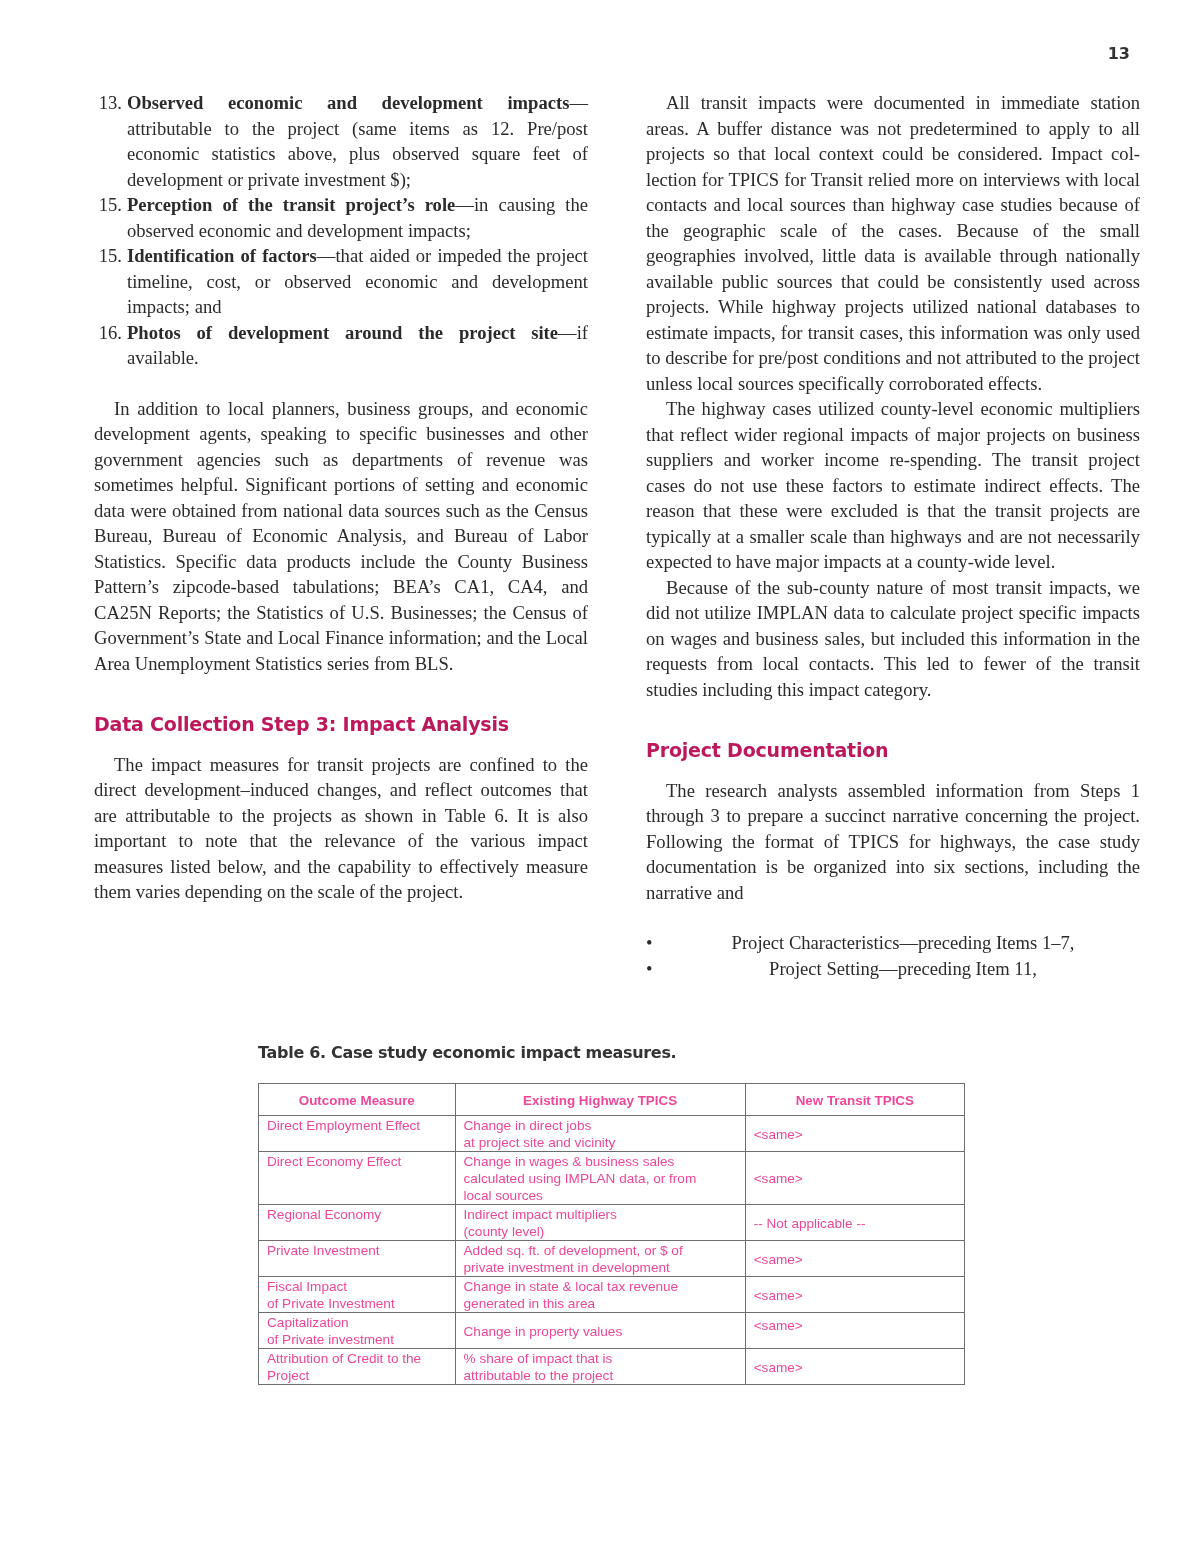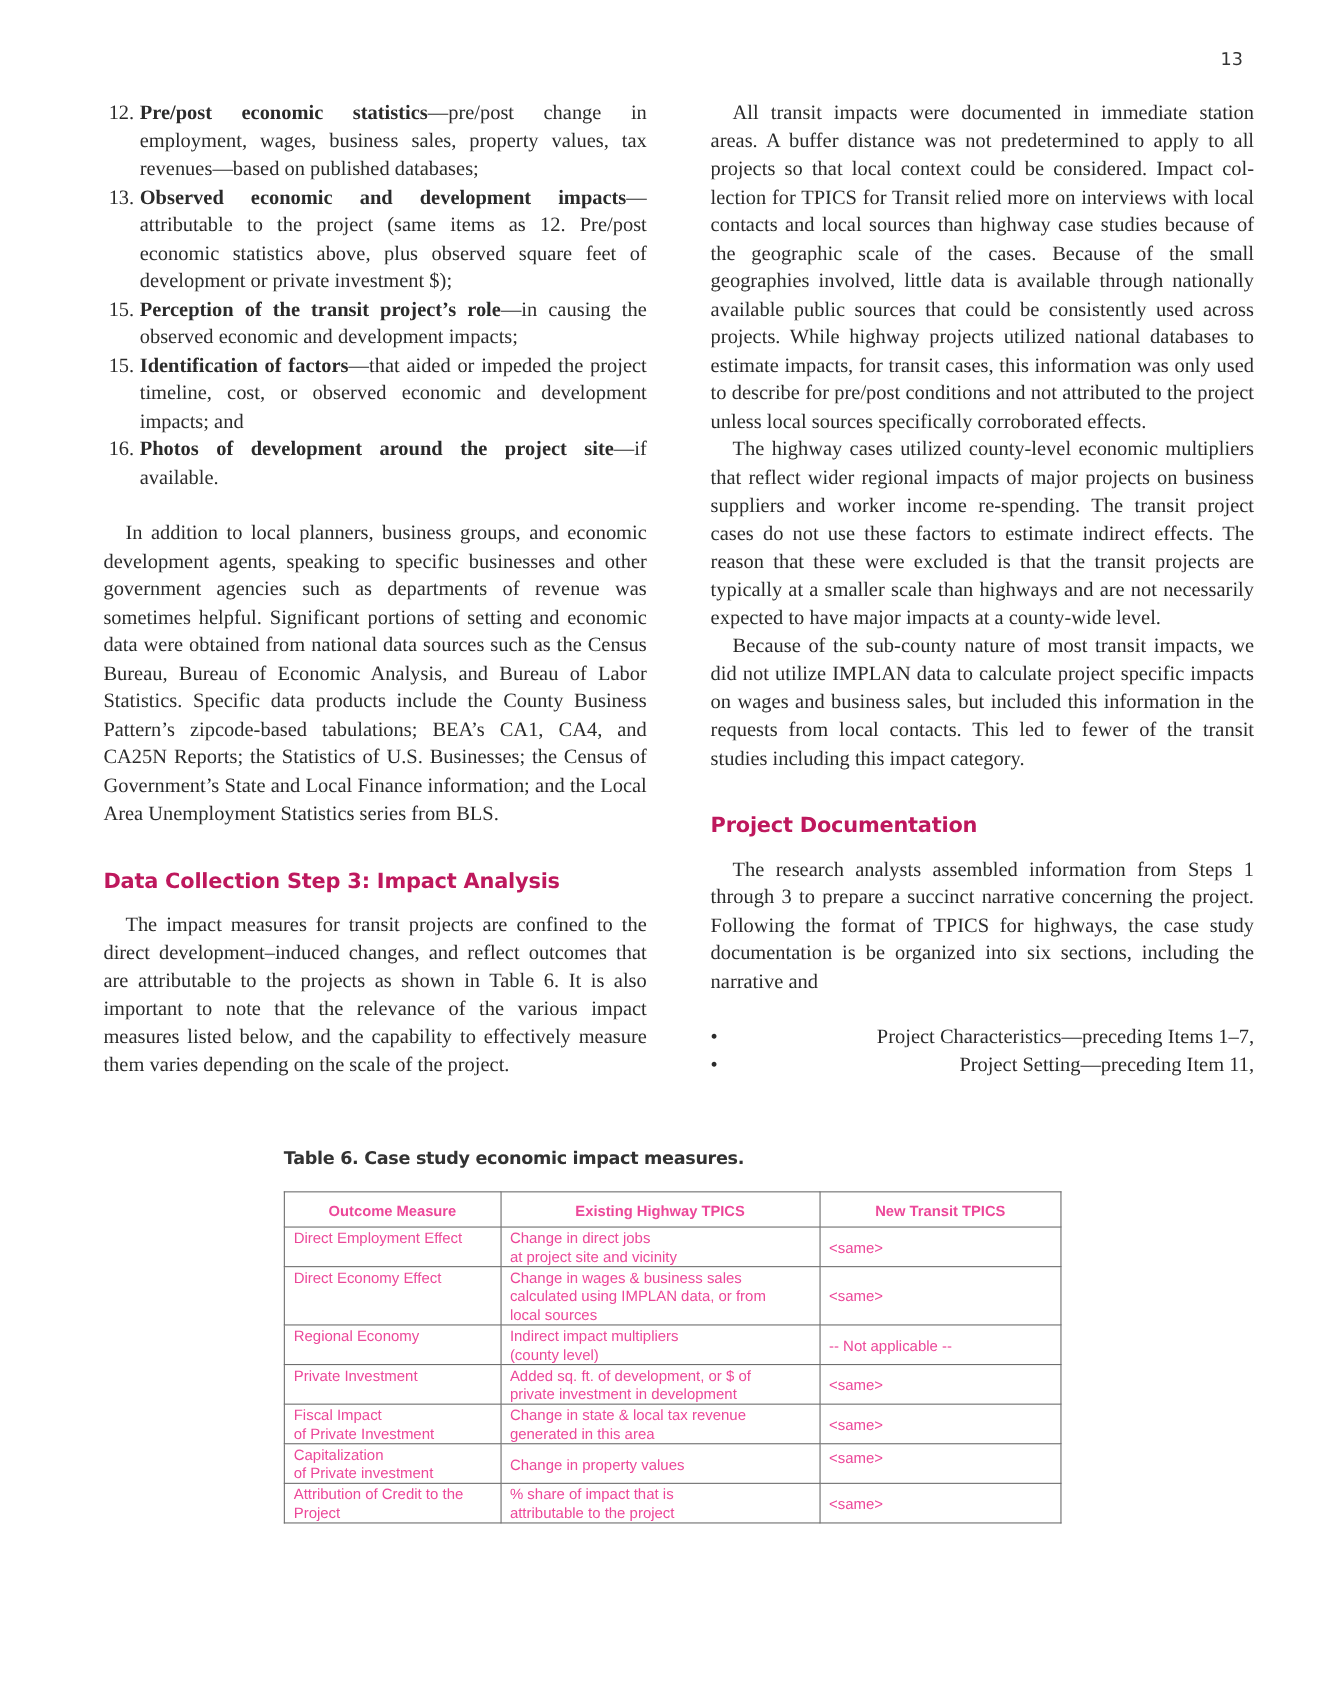--- a/index.html
+++ b/index.html
@@ -1,52 +1,51 @@
 <!DOCTYPE html>
 <html><head>
 <meta charset="utf-8">
 <style>
   html, body { margin:0; padding:0; background:#ffffff; }
   body { width:1200px; height:1552px; position:relative; overflow:hidden; color:#2a2a2a; }
   .page-num { position:absolute; top:44px; left:1100px; width:30px; text-align:right;
-    font-family:"DejaVu Sans", sans-serif; font-weight:normal; font-size:16px; color:#333; }
+    font-family:"DejaVu Sans", sans-serif; font-weight:bold; font-size:16px; color:#333; }
   .col { position:absolute; top:90px; width:494px;
     font-family:"Liberation Serif", serif; font-size:18.6px; line-height:25.5px; color:#2b2b2b;
     text-align:justify; }
   .col-left { left:94px; }
   .col-right { left:636px;margin-left:10px; }
   .numlist { margin:0; padding:0; list-style:none; }
   .numlist li { position:relative; padding-left:33px; }
   .numlist .num { position:absolute; left:-12px; width:40px; text-align:right; }
   .numlist b { font-weight:bold; }
   p { margin:0; text-indent:20px; }
   .gap { height:25px; }
   h2 { font-family:"DejaVu Sans", sans-serif; font-weight:bold; font-size:19px; margin:0; color:#be185d; letter-spacing:-0.2px; }
   .bullets { margin:0; padding:0; list-style:none; }
-  .bullets li { position:relative; padding-left:20px; text-align:right; }
+  .bullets li { position:relative; padding-left:20px; text-align:center; }
   .bullets li::before { content:"•"; position:absolute; left:0; }
   .table-caption { position:absolute; top:1043px; left:258px;
     font-family:"DejaVu Sans", sans-serif; font-weight:bold; font-size:16px; color:#333; letter-spacing:-0.3px; }
   table.t6 { position:absolute; top:1083px; left:258px; width:707px; border-collapse:collapse;
     font-family:"Liberation Sans", sans-serif; font-size:13.6px; line-height:17px; color:#ec4899; }
   table.t6 th, table.t6 td { border:1.5px solid #6e6e6e; padding:1px 8px 0 8px; vertical-align:top; text-align:left; }
   table.t6 th { font-weight:bold; text-align:center; height:30px; vertical-align:middle; font-size:13.4px; }
   table.t6 td.mid { vertical-align:middle; }
   table.t6 td.top { vertical-align:top; padding-top:4px; }
   .c1 { width:180px; } .c2 { width:274px; } .c3 { width:203px; }
   .pre { white-space:pre-line; }
 </style>
 </head>
 <body>
 
 <div class="page-num">13</div>
 
 <div class="col col-left">
   <ol class="numlist">
-    <li><span class="num">12.</span><b>Pre/post economic statistics</b><span>—pre/post change in employment, wages, business sales, property values, tax revenues—based on published databases;</span></li>
     <li><span class="num">13.</span><b>Observed economic and development impacts</b><span>— attributable to the project (same items as 12. Pre/post economic statistics above, plus observed square feet of development or private investment $);</span></li>
     <li><span class="num">15.</span><b>Perception of the transit project’s role</b><span>—in causing the observed economic and development impacts;</span></li>
     <li><span class="num">15.</span><b>Identification of factors</b><span>—that aided or impeded the project timeline, cost, or observed economic and devel­opment impacts; and</span></li>
     <li><span class="num">16.</span><b>Photos of development around the project site</b><span>—if available.</span></li>
   </ol>
   <div class="gap" style="height:25px"></div>
   <p>In addition to local planners, business groups, and eco­nomic development agents, speaking to specific businesses and other government agencies such as departments of rev­enue was sometimes helpful. Significant portions of setting and economic data were obtained from national data sources such as the Census Bureau, Bureau of Economic Analysis, and Bureau of Labor Statistics. Specific data products include the County Business Pattern’s zipcode-based tabulations; BEA’s CA1, CA4, and CA25N Reports; the Statistics of U.S. Busi­nesses; the Census of Government’s State and Local Finance information; and the Local Area Unemployment Statistics series from BLS.</p>
   <div style="height:36px"></div>
   <h2>Data Collection Step 3: Impact Analysis</h2>
   <div style="height:14px"></div>

